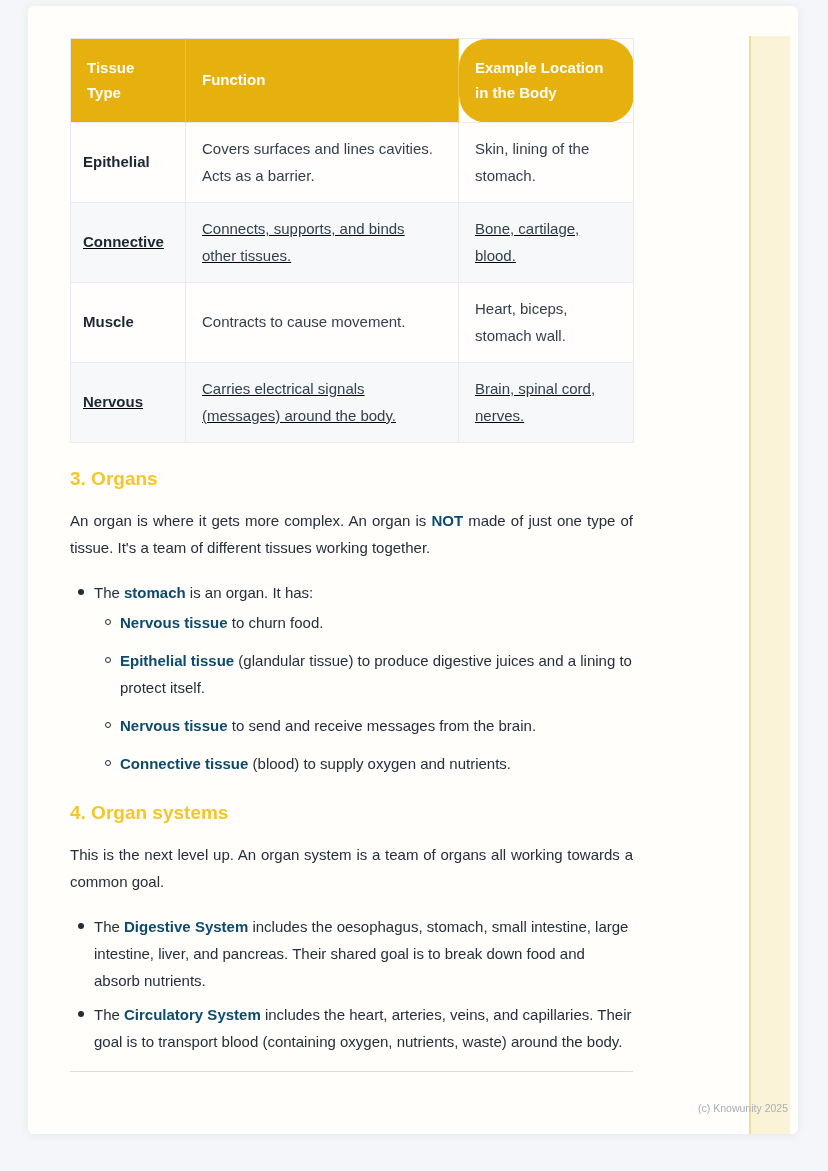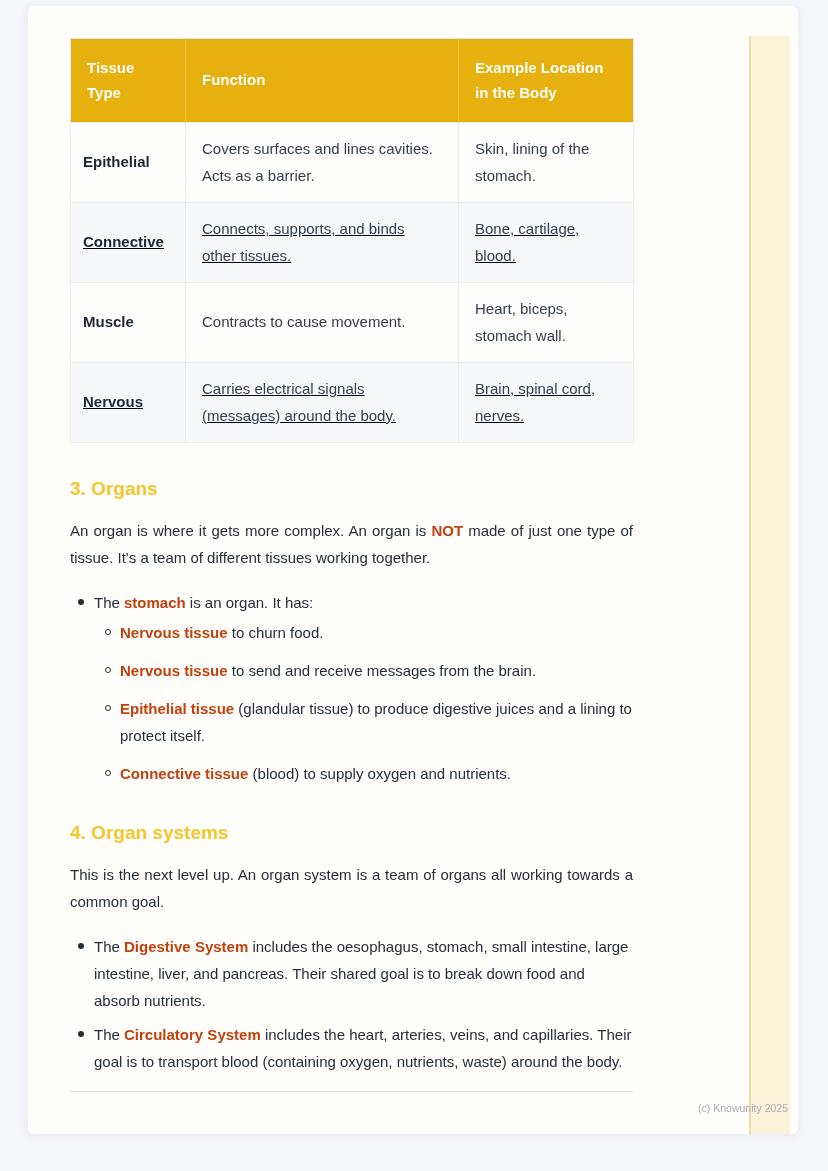--- a/index.html
+++ b/index.html
@@ -53,52 +53,52 @@
     color: #fdfcf7;
     font-weight: bold;
     text-align: left;
     vertical-align: middle;
     padding: 14px 16px;
     height: 84px;
     line-height: 1.65;
     border-right: 1px solid #eec23c;
     font-size: 15px;
   }
-  .tissue-table thead th:last-child { border-right: none; }
+  .tissue-table thead th:last-child { border-right: none; border-radius: 28px; }
   .tissue-table tbody td {
     padding: 12px 16px;
     height: 80px;
     vertical-align: middle;
     line-height: 1.75;
     color: #333e4c;
     border: 1px solid #e9ecef;
   }
   .tissue-table tbody td.type-cell {
     font-weight: bold;
     color: #1c2733;
     padding-left: 12px;
   }
   .tissue-table tbody tr.alt { background: #f6f8fa; text-decoration: underline; }
   .tissue-table tbody tr.plain { background: #fffefd; }
   
   .section-heading {
-    margin-top: 34px;
+    margin-top: 24px;
     font-size: 19px;
     font-weight: bold;
     color: #f4c62a;
     line-height: 1.25;
   }
   .para {
     margin-top: 16px;
     font-size: 15px;
     line-height: 1.8;
     color: #252f3b;
     text-align: justify;
   }
-  .para b, .li b { color: #c2410c; }
+  .para b, .li b { color: #0c4a6e; }
   ul.blist { list-style: none; margin-top: 18px; }
   .li {
     position: relative;
     font-size: 15px;
     line-height: 1.8;
     color: #252f3b;
   }
   .li-l1 { padding-left: 24px; margin-bottom: 3px; }
   .li-l2 { padding-left: 50px; margin-bottom: 11px; }
   .li-gap { margin-bottom: 7px; }
@@ -184,25 +184,25 @@
         <li class="li li-l1">
           <span class="bullet-disc"></span>
           <span>The <b>stomach</b> is an organ. It has:</span>
         </li>
         <li class="li li-l2">
           <span class="bullet-circle"></span>
           <span><b>Nervous tissue</b> to churn food.</span>
         </li>
         <li class="li li-l2">
           <span class="bullet-circle"></span>
+          <span><b>Epithelial tissue</b> (glandular tissue) to produce digestive juices and a lining to protect itself.</span>
+        </li>
+        <li class="li li-l2">
+          <span class="bullet-circle"></span>
           <span><b>Nervous tissue</b> to send and receive messages from the brain.</span>
-        </li>
-        <li class="li li-l2">
-          <span class="bullet-circle"></span>
-          <span><b>Epithelial tissue</b> (glandular tissue) to produce digestive juices and a lining to protect itself.</span>
         </li>
         <li class="li li-l2">
           <span class="bullet-circle"></span>
           <span><b>Connective tissue</b> (blood) to supply oxygen and nutrients.</span>
         </li>
       </ul>
 
       <h2 class="section-heading">4. Organ systems</h2>
       <p class="para">This is the next level up. An organ system is a team of organs all working towards a common goal.</p>
 

